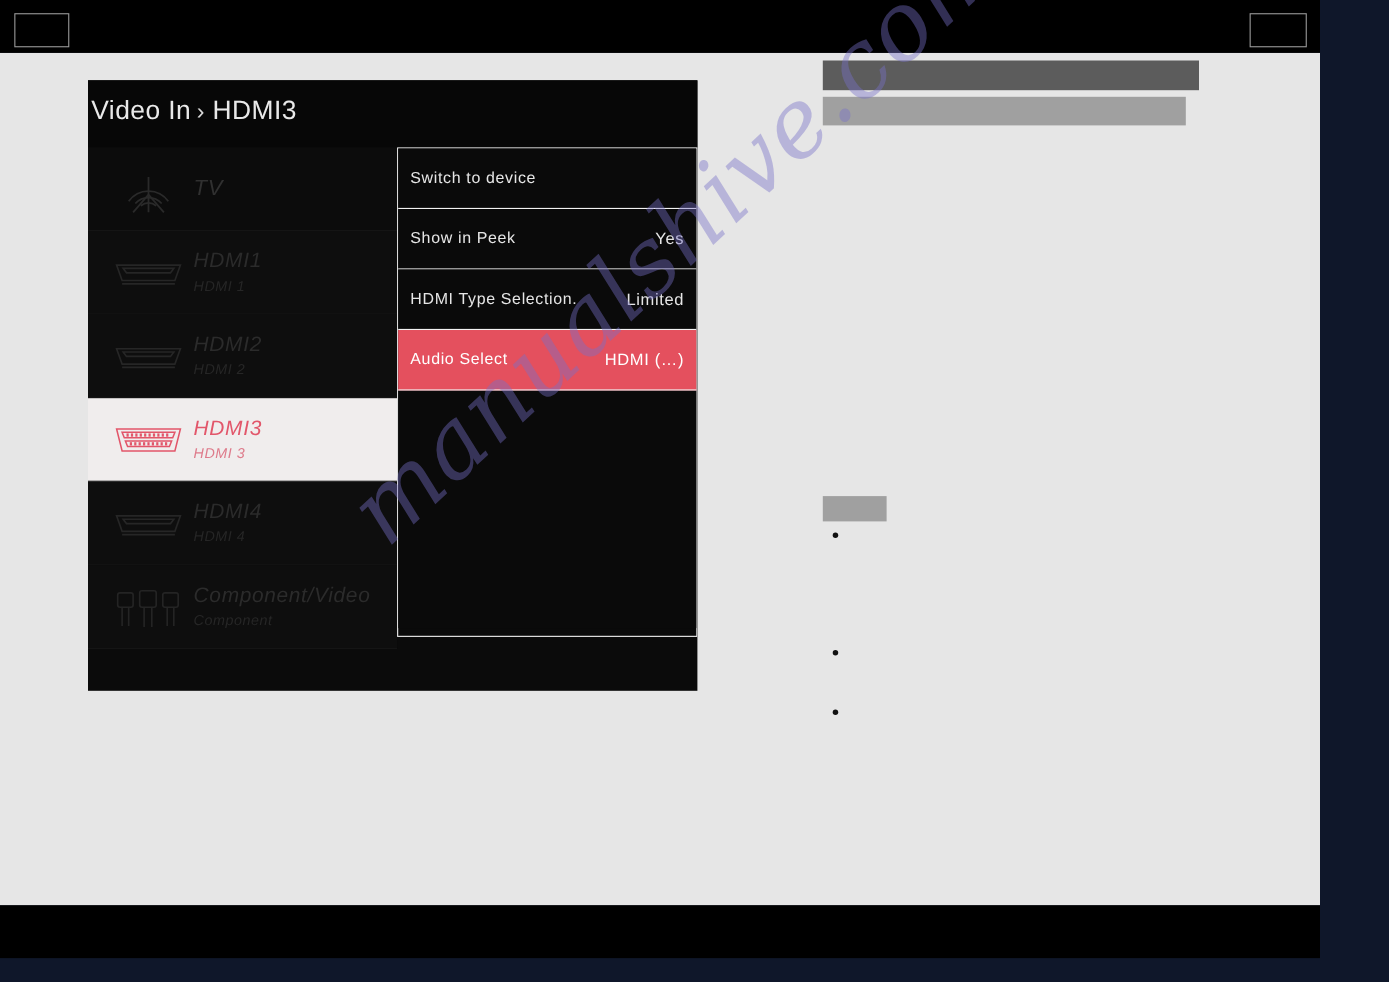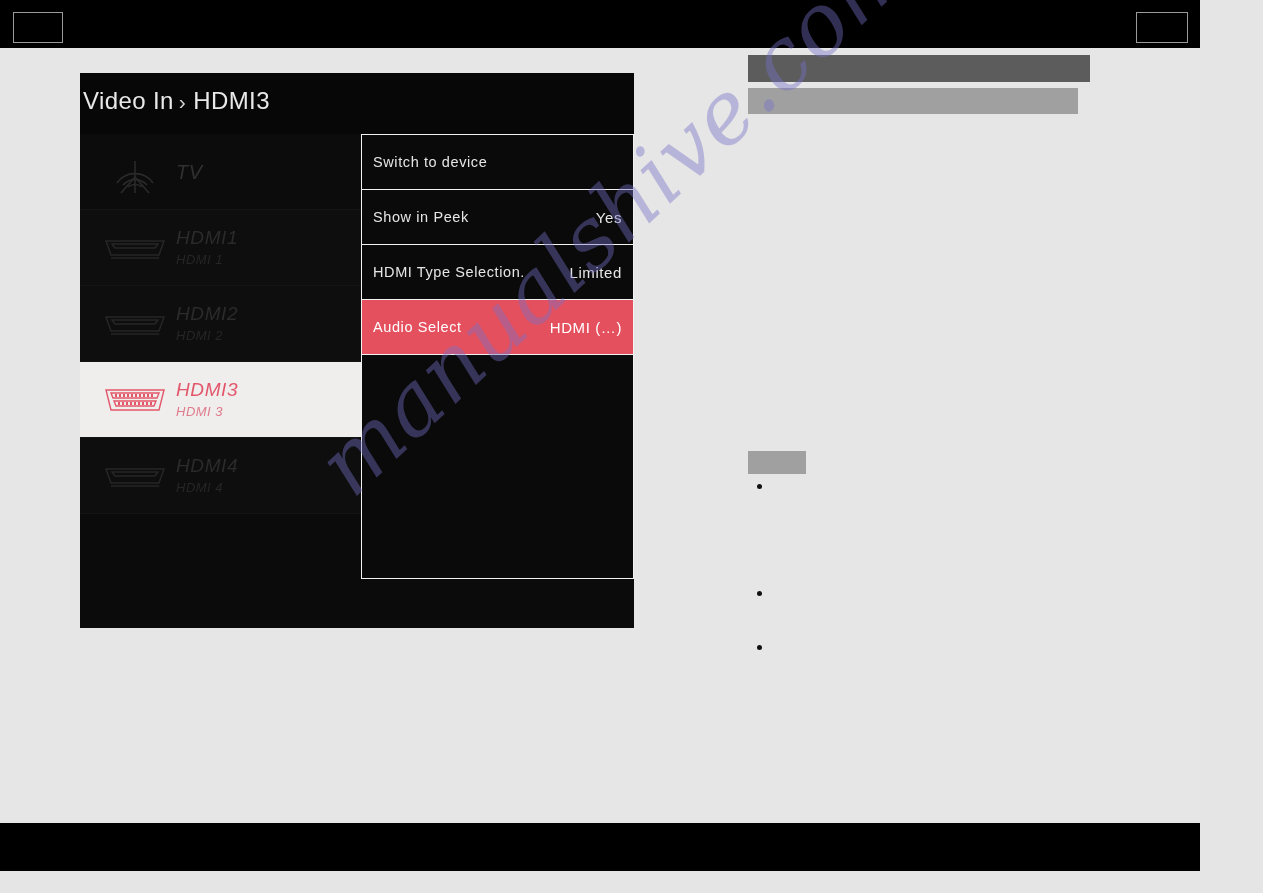--- a/index.html
+++ b/index.html
@@ -14,21 +14,21 @@
     overflow: hidden;
     font-family: "Liberation Sans", sans-serif;
   }
 
   
   #page {
     position: absolute;
     left: 0; top: 0;
     width: 1263px;
     height: 893px;
-    background: #e5e5e5;
+    background: #0f172a;
   }
   .page-body {
     position: absolute;
     left: 0; top: 48px;
     width: 1200px;
     height: 775px;
     background: #e6e6e6;
   }
   .doc-header {
     position: absolute;
@@ -337,20 +337,38 @@
               <path d="M9 33 L57 33"></path>
             </g>
           </svg>
         </span>
         <span class="src-text">
           <span class="src-name">HDMI4</span>
           <span class="src-sub">HDMI 4</span>
         </span>
       </div>
 
+      <div class="src-row">
+        <span class="src-icon">
+          <svg viewBox="0 0 66 46" width="66" height="46" aria-hidden="true">
+            <g fill="none" stroke="#242424" stroke-width="1.5">
+              <rect x="5" y="10" width="14" height="13" rx="2"></rect>
+              <path d="M9 23 L9 40 M15 23 L15 40"></path>
+              <rect x="25" y="8" width="15" height="15" rx="2"></rect>
+              <path d="M29 23 L29 41 M36 23 L36 41"></path>
+              <rect x="46" y="10" width="14" height="13" rx="2"></rect>
+              <path d="M50 23 L50 40 M56 23 L56 40"></path>
+            </g>
+          </svg>
+        </span>
+        <span class="src-text">
+          <span class="src-name">Component/Video</span>
+          <span class="src-sub">Component</span>
+        </span>
+      </div>
 
     </div>
 
     <div class="opt-panel">
 
       <div class="opt-row">
         <span class="opt-label">Switch to device</span>
         <span class="opt-value"></span>
       </div>
 

